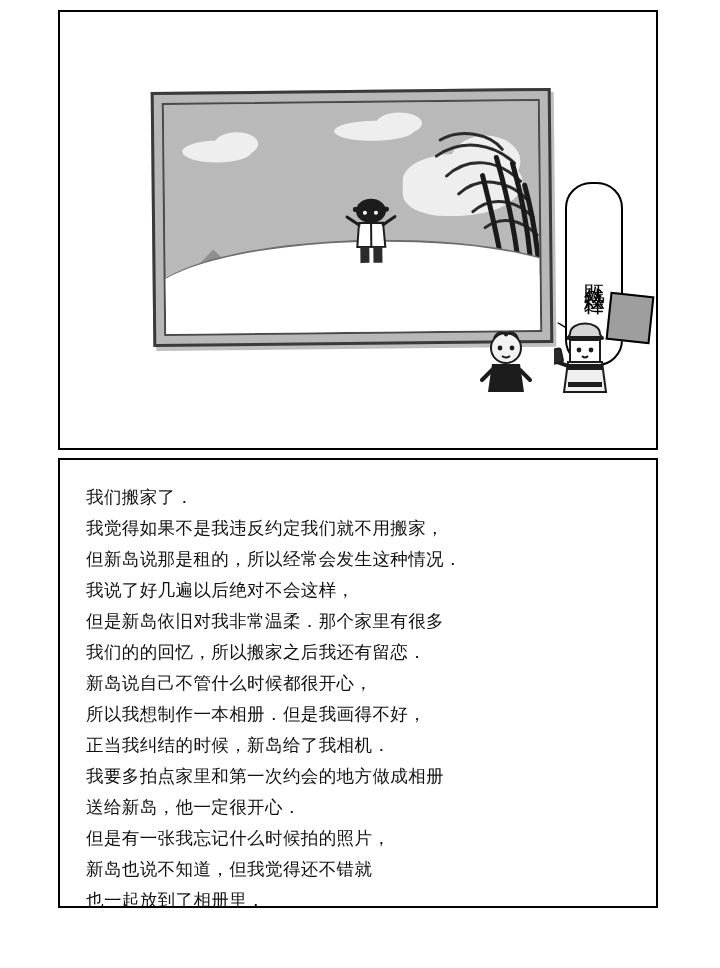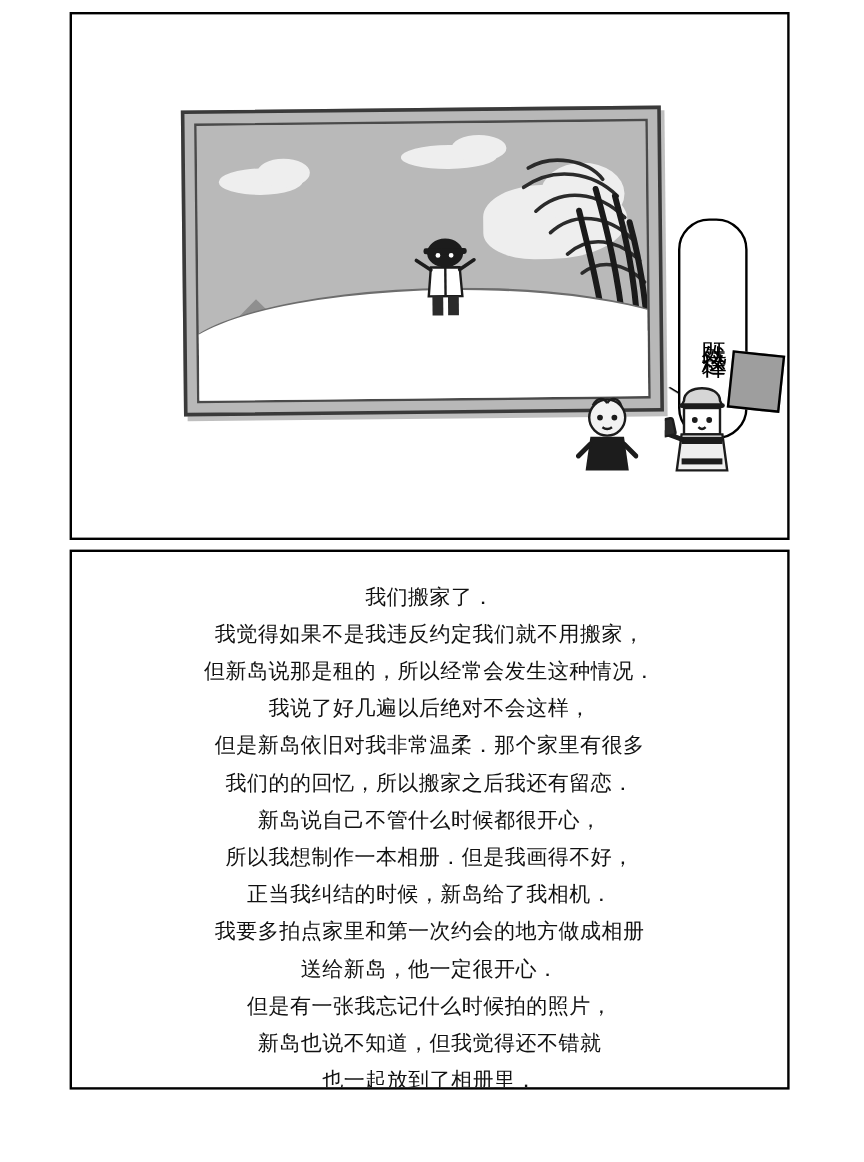--- a/index.html
+++ b/index.html
@@ -195,21 +195,20 @@
     padding: 22px 26px;
     overflow: hidden;
   }
   .narration {
     font-family: "Liberation Sans", sans-serif;
     font-size: 17.5px;
     line-height: 31px;
     color: #111;
     white-space: pre-wrap;
     letter-spacing: 0.4px;
-    text-align: center;
   }
   .signature {
     position: absolute;
     right: 16px;
     bottom: 8px;
     font-size: 10px;
     color: #9a9a9a;
     letter-spacing: 1px;
   }
 </style>

